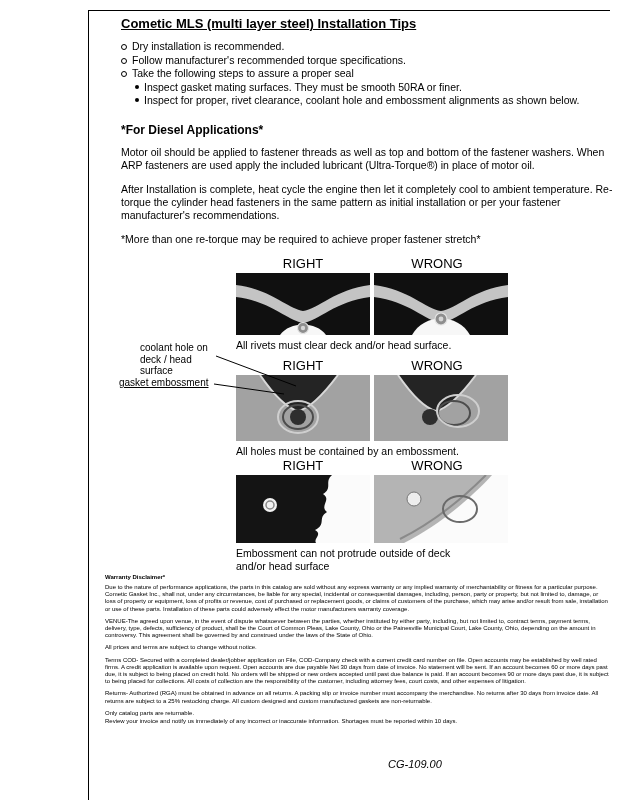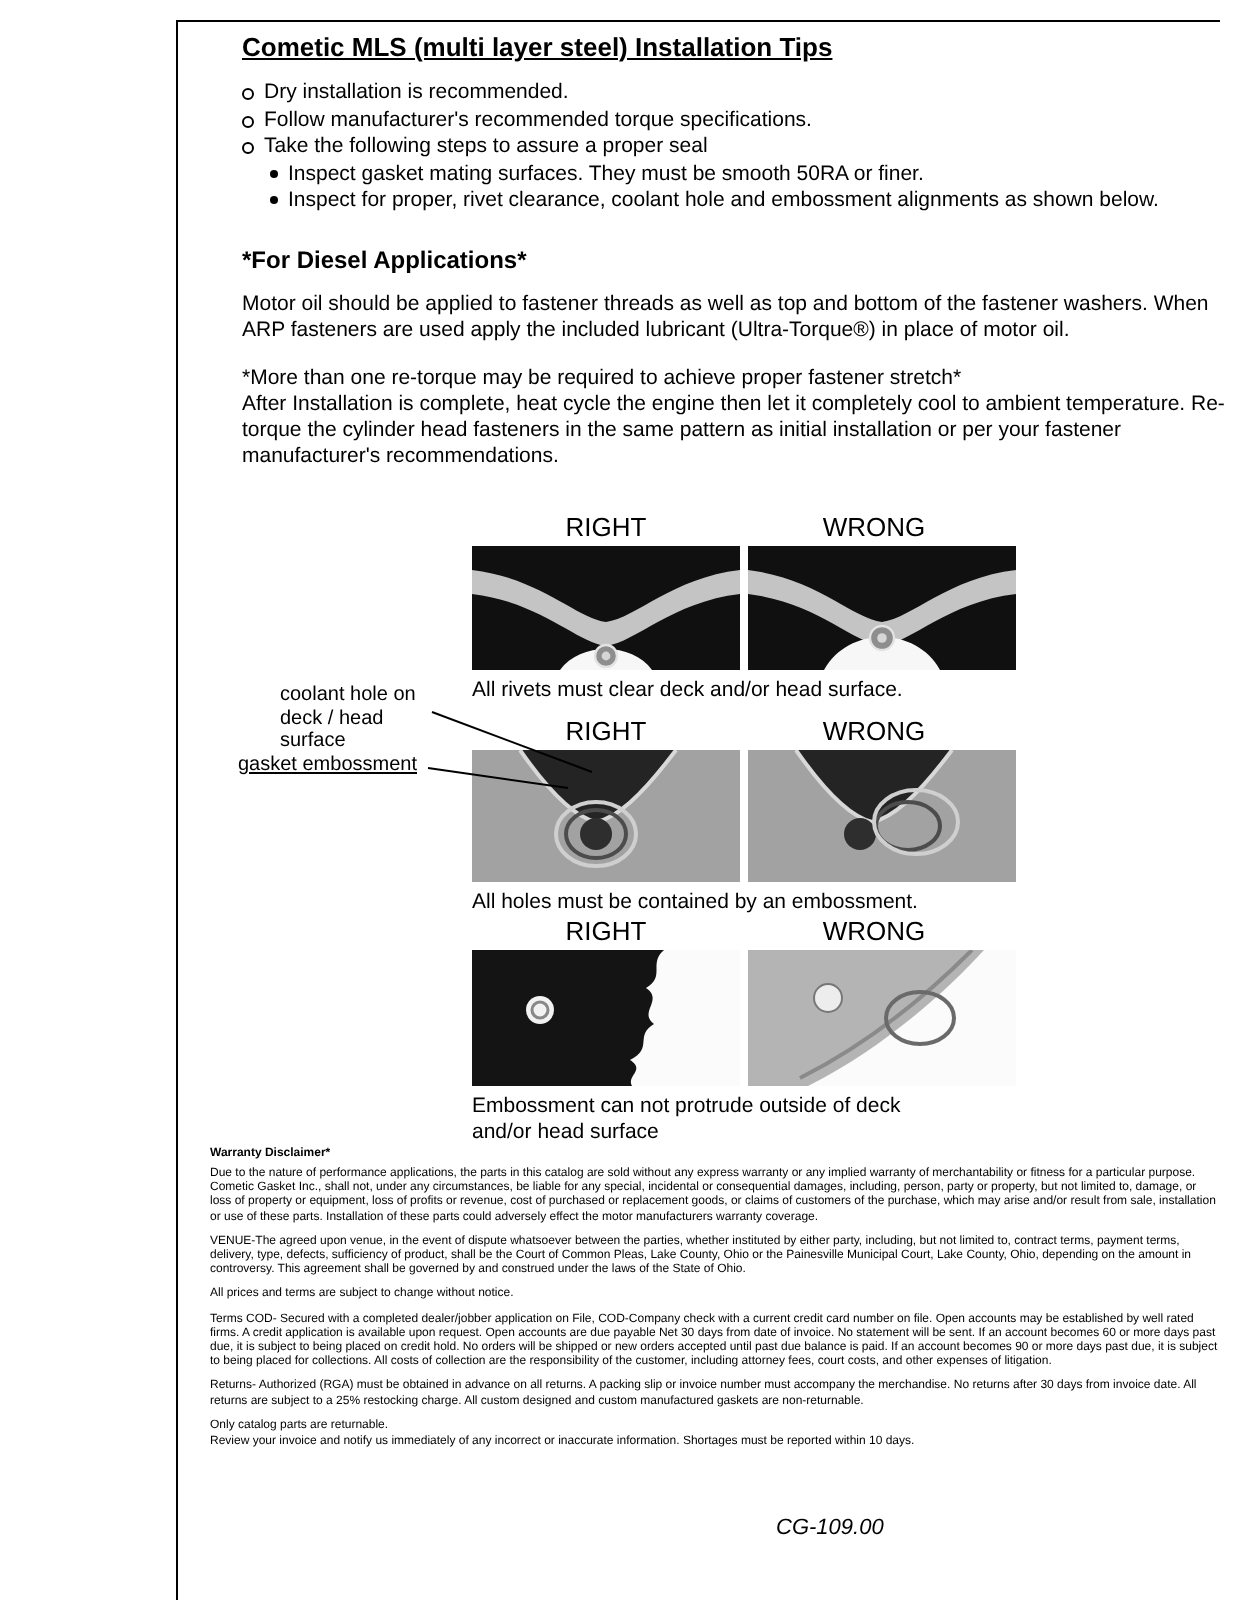--- a/index.html
+++ b/index.html
@@ -60,22 +60,22 @@
       <span class="dot filled"></span>
       <span>Inspect gasket mating surfaces.  They must be smooth 50RA or finer.</span>
     </div>
     <div class="bullet sub">
       <span class="dot filled"></span>
       <span>Inspect for proper, rivet clearance, coolant hole and embossment alignments as shown below.</span>
     </div>
 
     <h2 class="diesel">*For Diesel Applications*</h2>
     <p class="para">Motor oil should be applied to fastener threads as well as top and bottom of the fastener washers. When ARP fasteners are used apply the included lubricant (Ultra-Torque®) in place of motor oil.</p>
+    <p class="para">After Installation is complete, heat cycle the engine then let it completely cool to ambient temperature. Re-torque the cylinder head fasteners in the same pattern as initial installation or per your fastener manufacturer's recommendations.</p>
     <p class="para note">*More than one re-torque may be required to achieve proper fastener stretch*</p>
-    <p class="para">After Installation is complete, heat cycle the engine then let it completely cool to ambient temperature. Re-torque the cylinder head fasteners in the same pattern as initial installation or per your fastener manufacturer's recommendations.</p>
   </div>
 
   <div class="diagrams">
 
     <div class="diag-row" style="top:0">
       <div class="diag-headers">
         <div>RIGHT</div>
         <div>WRONG</div>
       </div>
       <div class="diag-images">

